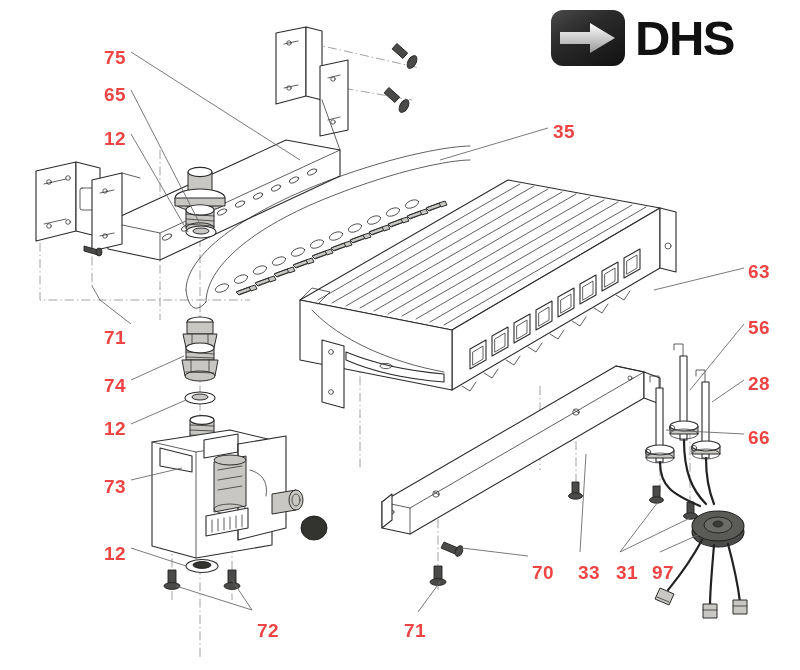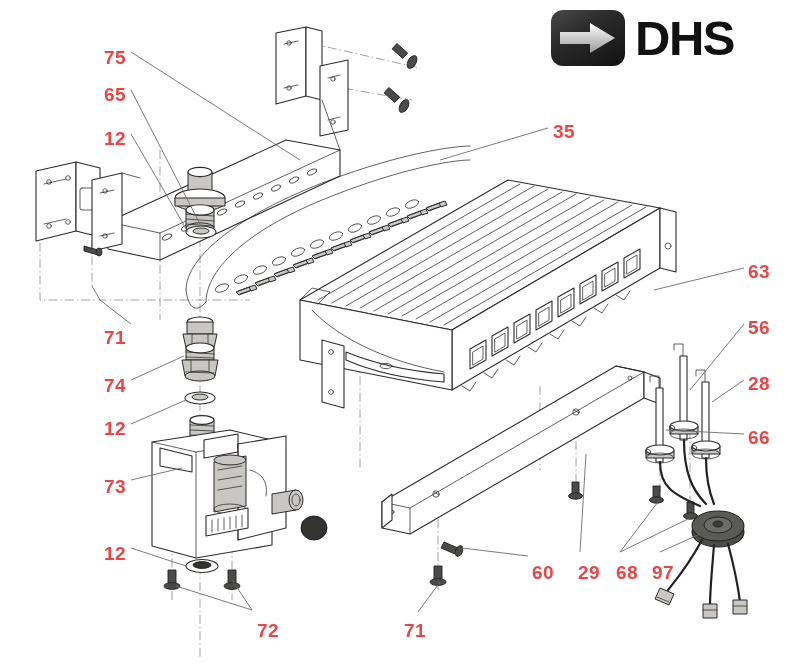--- a/index.html
+++ b/index.html
@@ -476,18 +476,18 @@
   <div class="lbl" style="left:748px;top:318px">56</div>
   <div class="lbl" style="left:748px;top:374px">28</div>
   <div class="lbl" style="left:748px;top:428px">66</div>
   <div class="lbl" style="left:104px;top:328px">71</div>
   <div class="lbl" style="left:104px;top:376px">74</div>
   <div class="lbl" style="left:104px;top:419px">12</div>
   <div class="lbl" style="left:104px;top:477px">73</div>
   <div class="lbl" style="left:104px;top:544px">12</div>
   <div class="lbl" style="left:257px;top:621px">72</div>
   <div class="lbl" style="left:404px;top:621px">71</div>
-  <div class="lbl" style="left:532px;top:563px">60</div>
-  <div class="lbl" style="left:578px;top:563px">29</div>
-  <div class="lbl" style="left:616px;top:563px">68</div>
+  <div class="lbl" style="left:532px;top:563px">70</div>
+  <div class="lbl" style="left:578px;top:563px">33</div>
+  <div class="lbl" style="left:616px;top:563px">31</div>
   <div class="lbl" style="left:652px;top:563px">97</div>
 
 </div>
 
 </body></html>

